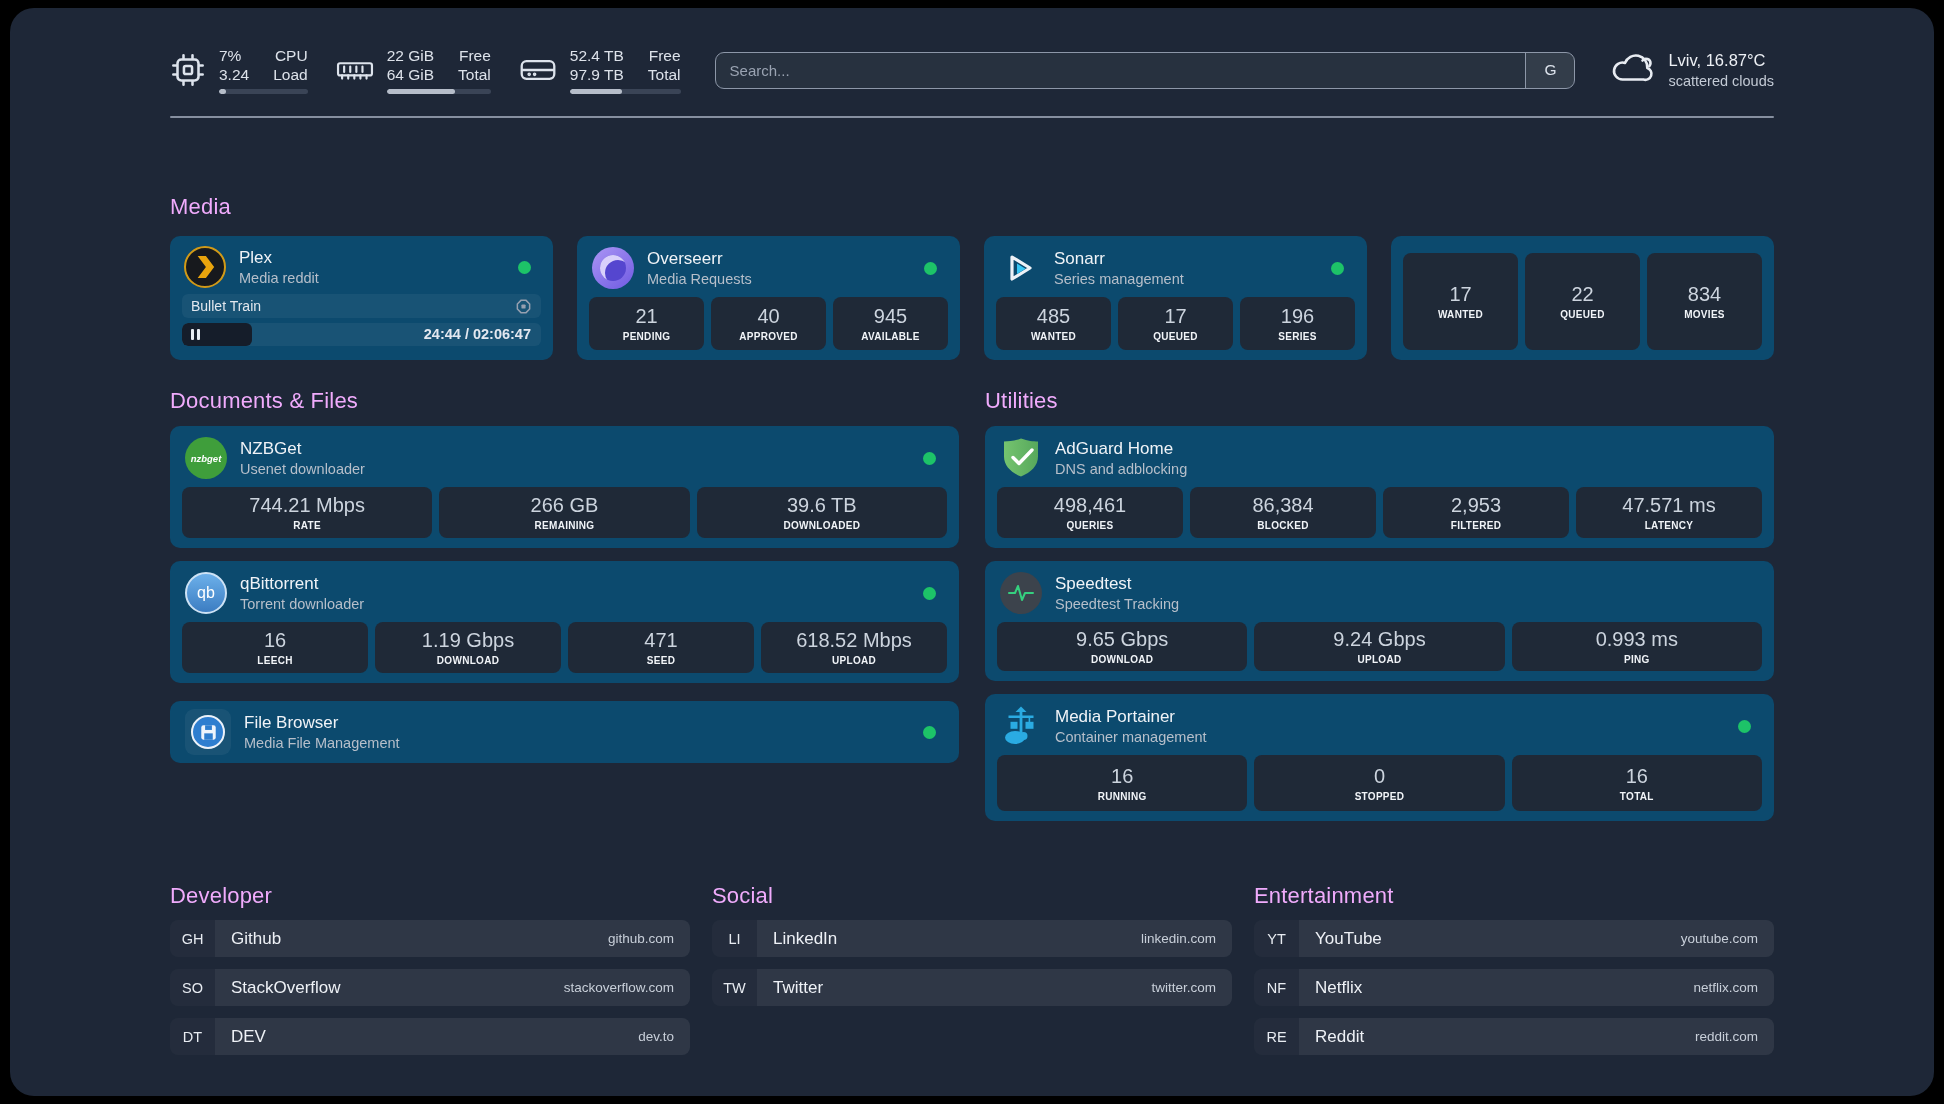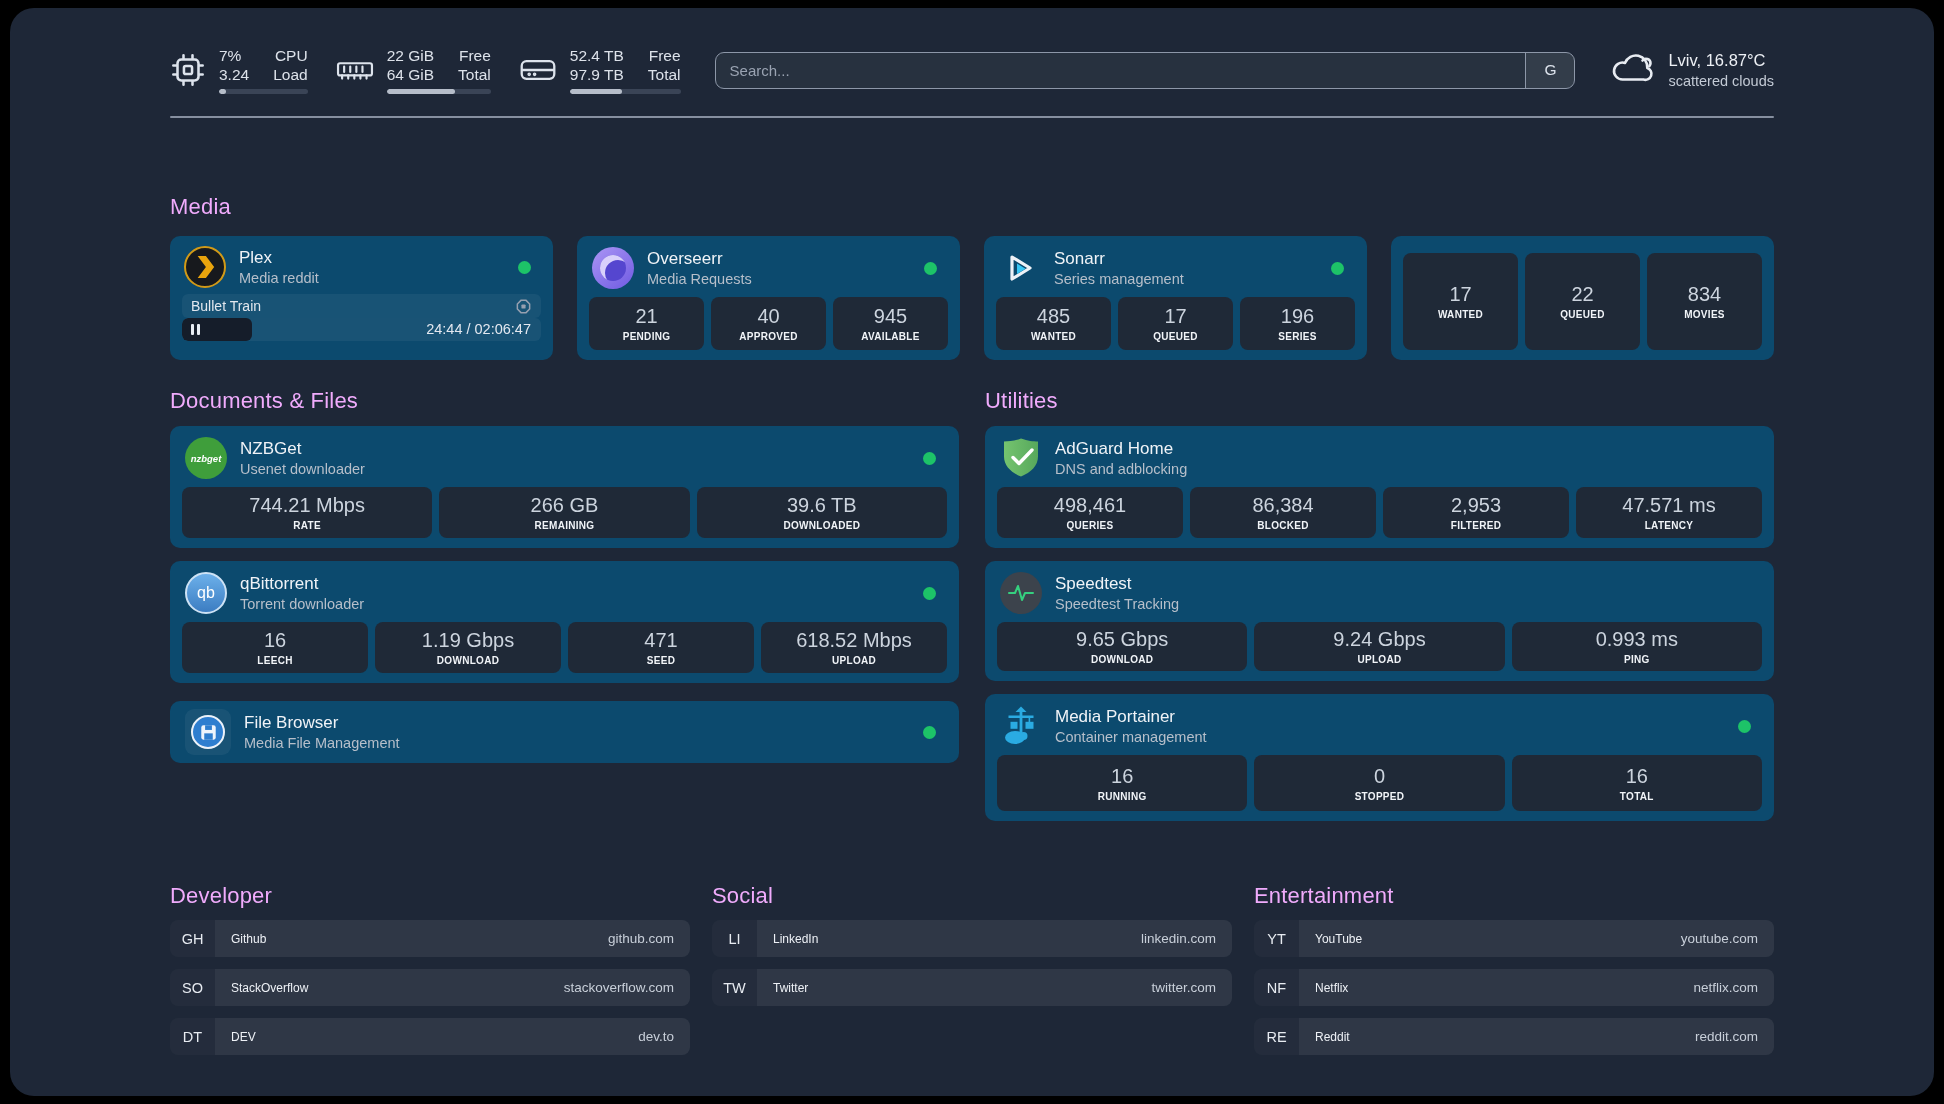--- a/index.html
+++ b/index.html
@@ -49,22 +49,22 @@
   .dot { margin-left:auto; width:13px; height:13px; border-radius:50%; background:#1dc368; margin-right:8px; flex:0 0 auto; }
   .stats { display:flex; gap:7px; margin-top:7px; flex:1; }
   .stat { flex:1; background:#1f2937; border-radius:8px; text-align:center;
           display:flex; flex-direction:column; justify-content:center; }
   .stat-value { font-size:20px; color:#ccd4de; }
   .stat-label { font-size:10px; font-weight:700; color:#f1f4f8; margin-top:3px; letter-spacing:.3px; }
   
   .plex-row { margin-top:6px; height:24px; background:rgba(255,255,255,.05); border-radius:6px;
               display:flex; align-items:center; padding:0 9px; font-size:14px; color:#e2e7ee; }
   .plex-row svg { margin-left:auto; display:block; }
-  .plex-progress { height:23px; background:rgba(255,255,255,.055); border-radius:6px;
-                   position:relative; overflow:hidden; }
+  .plex-progress { margin-top:5px; height:23px; background:rgba(255,255,255,.055); border-radius:6px;
+                   position:relative; overflow:hidden;font-weight:bold; }
   .plex-fill { position:absolute; left:0; top:0; bottom:0; background:#151d2a; border-radius:6px;
                display:flex; align-items:center; padding-left:9px; }
   .pause { display:flex; gap:3px; }
   .pause i { width:3px; height:11px; background:#e8edf4; border-radius:1px; display:block; }
   .plex-time { position:absolute; right:10px; top:0; line-height:23px; font-size:14.5px; color:#e3e8f0; }
   
   .two-col { display:grid; grid-template-columns:1fr 1fr; gap:26px; margin-top:28px; }
   .col h2 { margin-bottom:12px; }
   .col .card { margin-bottom:13px; }
   .col .card.mb-lg { margin-bottom:18px; }
@@ -84,21 +84,21 @@
              display:flex; align-items:center; justify-content:center; }
   .ic-fb { width:34px; height:34px; border:2.5px solid #ecf2f9; background:#2e7ecf; }
   .ic-st { background:#3c434c; }
   
   .bookmarks { display:grid; grid-template-columns:repeat(3,1fr); gap:22px; margin-top:62px; padding-bottom:40px; }
   .bookmarks h2 { margin-bottom:11px; }
   .bm { display:flex; height:37px; border-radius:8px; overflow:hidden; margin-bottom:12px; cursor:pointer; }
   .bm-abbr { width:45px; background:rgba(255,255,255,.028); display:flex; align-items:center;
              justify-content:center; font-size:14.5px; color:#e7ebf1; }
   .bm-main { flex:1; background:rgba(255,255,255,.078); display:flex; align-items:center; padding:0 16px; }
-  .bm-name { font-size:12px; color:#eef1f6; }
+  .bm-name { font-size:17px; color:#eef1f6; }
   .bm-url { margin-left:auto; font-size:13.5px; color:#c8cfd9; }
 </style>
 </head>
 <body>
 
 <div class="surface">
 
   <div class="topbar">
 
     <div class="res">

